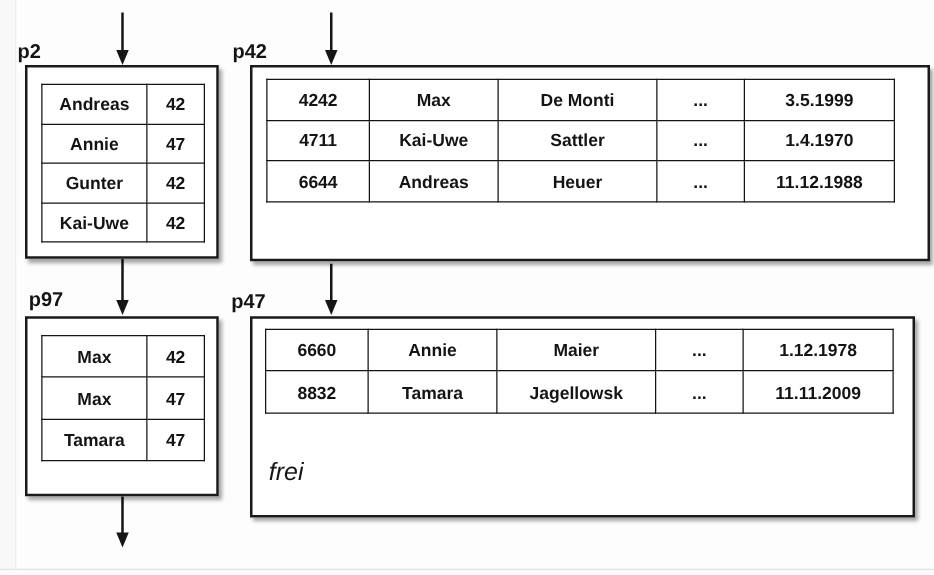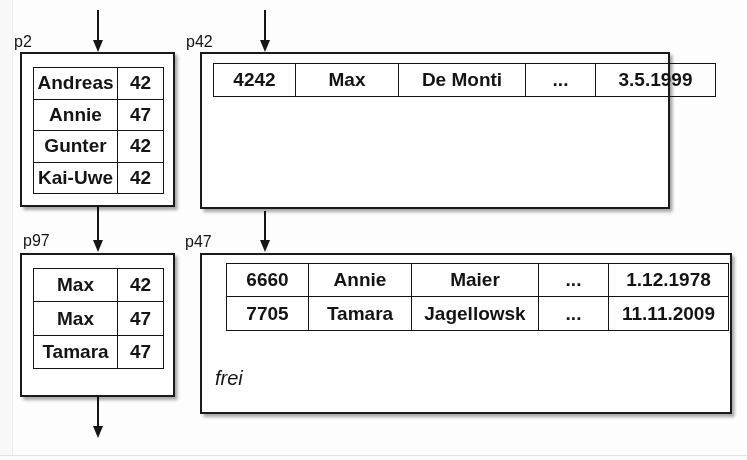--- a/index.html
+++ b/index.html
@@ -16,43 +16,43 @@
   
   .left-strip { position:absolute; left:0; top:0; width:13px; height:456px;
                 background:#f8f8f8; border-right:1px solid #ededed; }
   .bottom-strip { position:absolute; left:0; top:455px; width:747px; height:5px;
                   background:#fbfbfb; border-top:1px solid #e2e2e2; }
 
   
   .box { position:absolute; background:#ffffff; border:2px solid #1a1a1a;
          box-shadow:2.5px 3px 3px rgba(0,0,0,0.35); }
   .box-p2  { left:20px;  top:52px;  width:155px; height:155px; }
-  .box-p42 { left:200px; top:52px;  width:470px; height:157px; }
+  .box-p42 { left:200px; top:52px;  width:544px; height:157px; }
   .box-p97 { left:20px;  top:253px; width:155px; height:144px; }
   .box-p47 { left:200px; top:253px; width:532px; height:161px; }
 
   
-  .plabel { position:absolute; font-size:16px; font-weight:400; line-height:16px; }
+  .plabel { position:absolute; font-size:16px; font-weight:700; line-height:16px; }
   .lbl-p2  { left:14px;  top:34px;  }
   .lbl-p42 { left:186px; top:34px;  }
   .lbl-p97 { left:23px;  top:233px; }
   .lbl-p47 { left:185px; top:234px; }
 
   
   .tbl { position:absolute; border-collapse:collapse; table-layout:fixed; }
   .tbl td { border:1.6px solid #141414; text-align:center; vertical-align:middle;
-            font-size:19px; font-weight:600; padding:0; white-space:nowrap;
+            font-size:14px; font-weight:600; padding:0; white-space:nowrap;
             overflow:hidden; }
   .tbl-p2  { left:11px; top:13px; width:130px; }
   .tbl-p2  tr { height:31.5px; }
   .tbl-p97 { left:11px; top:13px; width:130px; }
   .tbl-p97 tr { height:33.4px; }
   .tbl-p42 { left:11px; top:9px;  width:502px; }
   .tbl-p42 tr { height:32.6px; }
-  .tbl-p47 { left:10px; top:8px;  width:501px;margin-left:14px; }
+  .tbl-p47 { left:10px; top:8px;  width:501px; }
   .tbl-p47 tr { height:33.4px; }
   .cn0 { width:84px; }  .cn1 { width:46px; }
   .cw0 { width:82px; }  .cw1 { width:103px; } .cw2 { width:127px; }
   .cw3 { width:70px; }  .cw4 { width:120px; }
 
   .frei { position:absolute; left:13px; top:112px; font-style:italic;
           font-size:20px; }
 
   
   .arrow { position:absolute; width:12px; }
@@ -125,20 +125,34 @@
           <col class="cw4">
         </colgroup>
       <tbody>
         <tr>
           <td>4242</td>
           <td>Max</td>
           <td>De Monti</td>
           <td>...</td>
           <td>3.5.1999</td>
         </tr>
+        <tr>
+          <td>4711</td>
+          <td>Kai-Uwe</td>
+          <td>Sattler</td>
+          <td>...</td>
+          <td>1.4.1970</td>
+        </tr>
+        <tr>
+          <td>6644</td>
+          <td>Andreas</td>
+          <td>Heuer</td>
+          <td>...</td>
+          <td>11.12.1988</td>
+        </tr>
       </tbody>
     </table>
   </div>
 
   <div class="box box-p97">
     <table class="tbl tbl-p97">
       <colgroup>
           <col class="cn0">
           <col class="cn1">
         </colgroup>
@@ -170,21 +184,21 @@
         </colgroup>
       <tbody>
         <tr>
           <td>6660</td>
           <td>Annie</td>
           <td>Maier</td>
           <td>...</td>
           <td>1.12.1978</td>
         </tr>
         <tr>
-          <td>7705</td>
+          <td>8832</td>
           <td>Tamara</td>
           <td>Jagellowsk</td>
           <td>...</td>
           <td>11.11.2009</td>
         </tr>
       </tbody>
     </table>
     <div class="frei">frei</div>
   </div>
 

